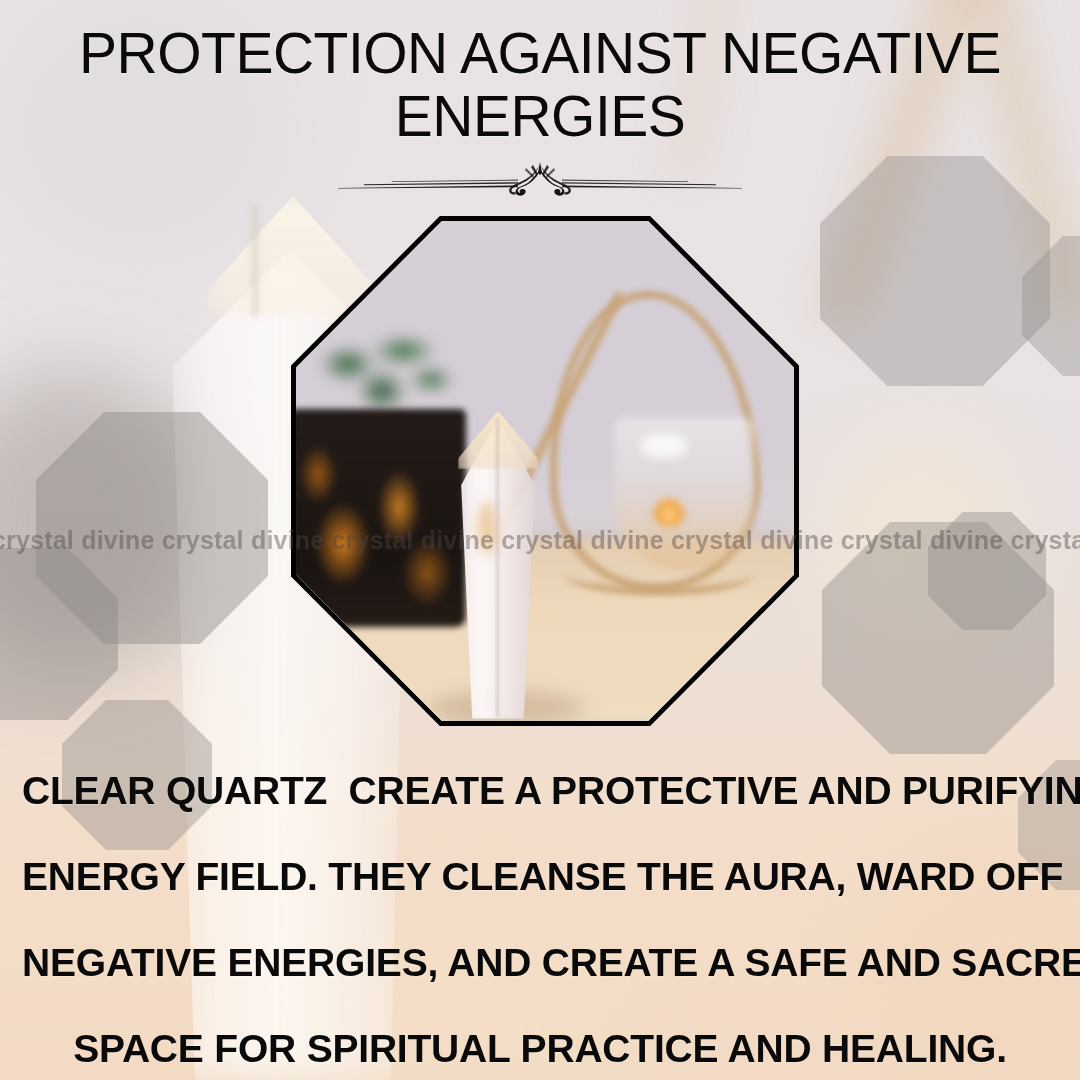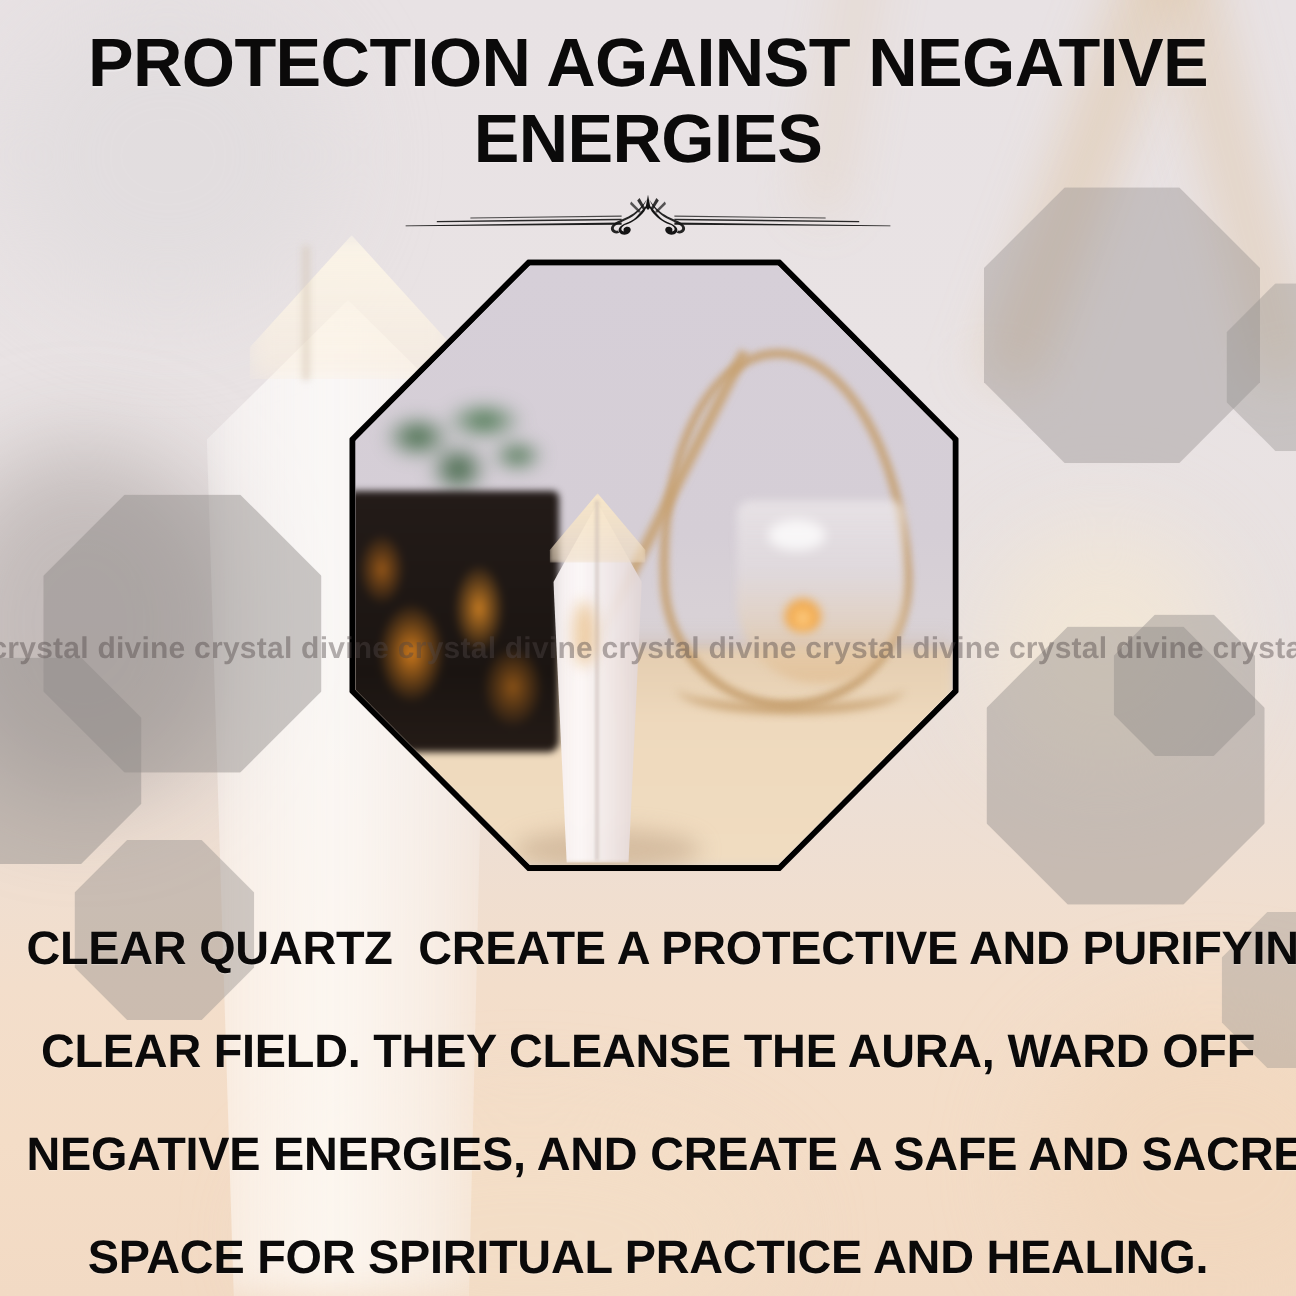--- a/index.html
+++ b/index.html
@@ -103,21 +103,21 @@
     clip-path:polygon(29.3% 0%, 70.7% 0%, 100% 29.3%, 100% 70.7%,
                       70.7% 100%, 29.3% 100%, 0% 70.7%, 0% 29.3%);
   }
 
   
   .title {
     position:absolute;
     left:0; right:0; top:22px;
     text-align:center;
     font-family:"Liberation Sans", sans-serif;
-    font-weight:bold;
+    font-weight:normal;
     font-size:57px;
     line-height:1.1;
     letter-spacing:-0.5px;
     color:#0b0a0a;
     padding:0 60px;
     text-shadow:0 1px 1px rgba(255,255,255,0.35);
   }
 
   
   .divider {
@@ -392,18 +392,18 @@
       <div class="ph ph-crystal-tip"></div>
       <div class="ph ph-crystal-edge"></div>
       <div class="ph ph-crystal-glow"></div>
     </div>
   </div>
 
   <div class="wm wm-main">crystal divine crystal divine crystal divine crystal divine crystal divine crystal divine crystal divine crystal divine crystal divine crystal divine</div>
 
   <div class="body-copy" id="body-copy">
       <span class="ln">CLEAR QUARTZ  CREATE A PROTECTIVE AND PURIFYING</span>
-      <span class="ln">CLEAR FIELD. THEY CLEANSE THE AURA, WARD OFF</span>
+      <span class="ln">ENERGY FIELD. THEY CLEANSE THE AURA, WARD OFF</span>
       <span class="ln">NEGATIVE ENERGIES, AND CREATE A SAFE AND SACRED</span>
       <span class="ln">SPACE FOR SPIRITUAL PRACTICE AND HEALING.</span>
     </div>
 
 </div>
 
 </body></html>

